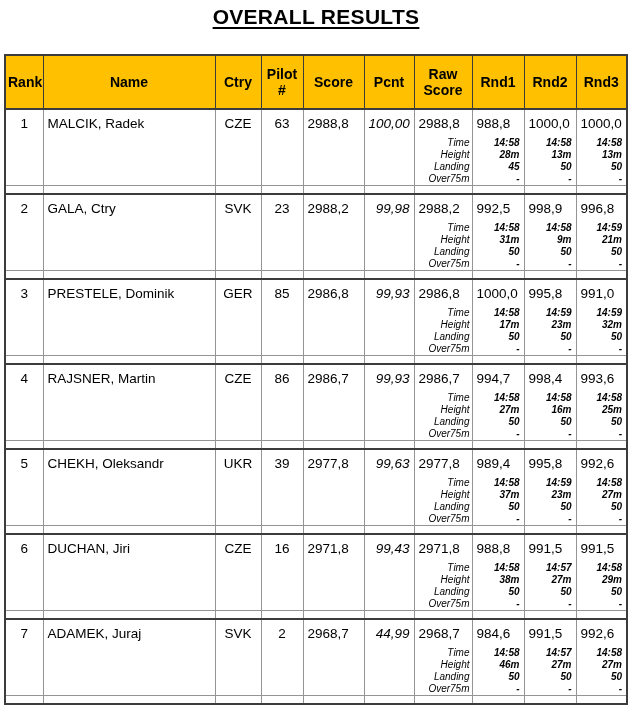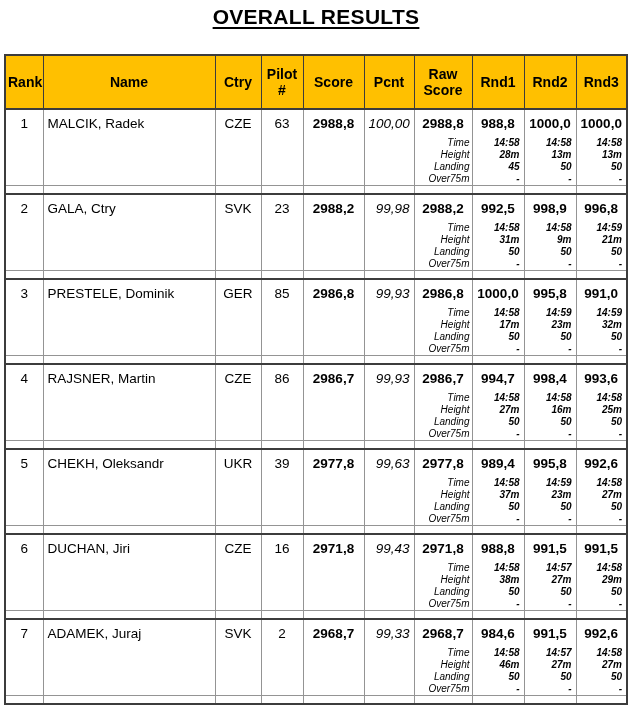--- a/index.html
+++ b/index.html
@@ -27,21 +27,21 @@
   }
   td{
     border-left:1px solid var(--grid);border-right:1px solid var(--grid);
     font-size:13.5px;padding:0 4px;overflow:hidden;white-space:nowrap;
   }
   .main-row td{border-top:2px solid var(--border-dark);height:27px;vertical-align:middle;}
   .sub-row td{height:12px;font-size:10px;line-height:12px;}
   .spacer-row td{height:7px;border-top:1px solid var(--grid);}
   .c-rank,.c-ctry,.c-pilot{text-align:center;}
   .c-name{text-align:left;}
-  .c-score,.c-raw,.c-rnd{text-align:center;font-weight:bold;}
+  .c-score,.c-raw,.c-rnd{text-align:left;}
   .c-pcnt{text-align:right;font-style:italic;}
   .sub-label{text-align:right;font-style:italic;padding-right:2px;}
   .sub-val{text-align:right;font-style:italic;font-weight:bold;}
 </style>
 </head>
 <body>
 
 <div class="page">
   <h1 class="title"><span>OVERALL RESULTS</span></h1>
 
@@ -523,21 +523,21 @@
     </tr>
   </tbody>
 
   <tbody>
     <tr class="main-row">
       <td class="c-rank">7</td>
       <td class="c-name">ADAMEK, Juraj</td>
       <td class="c-ctry">SVK</td>
       <td class="c-pilot">2</td>
       <td class="c-score">2968,7</td>
-      <td class="c-pcnt">99,33</td>
+      <td class="c-pcnt">44,99</td>
       <td class="c-raw">2968,7</td>
       <td class="c-rnd">984,6</td>
       <td class="c-rnd">991,5</td>
       <td class="c-rnd">992,6</td>
     </tr>
     <tr class="sub-row">
       <td></td>
       <td></td>
       <td></td>
       <td></td>

